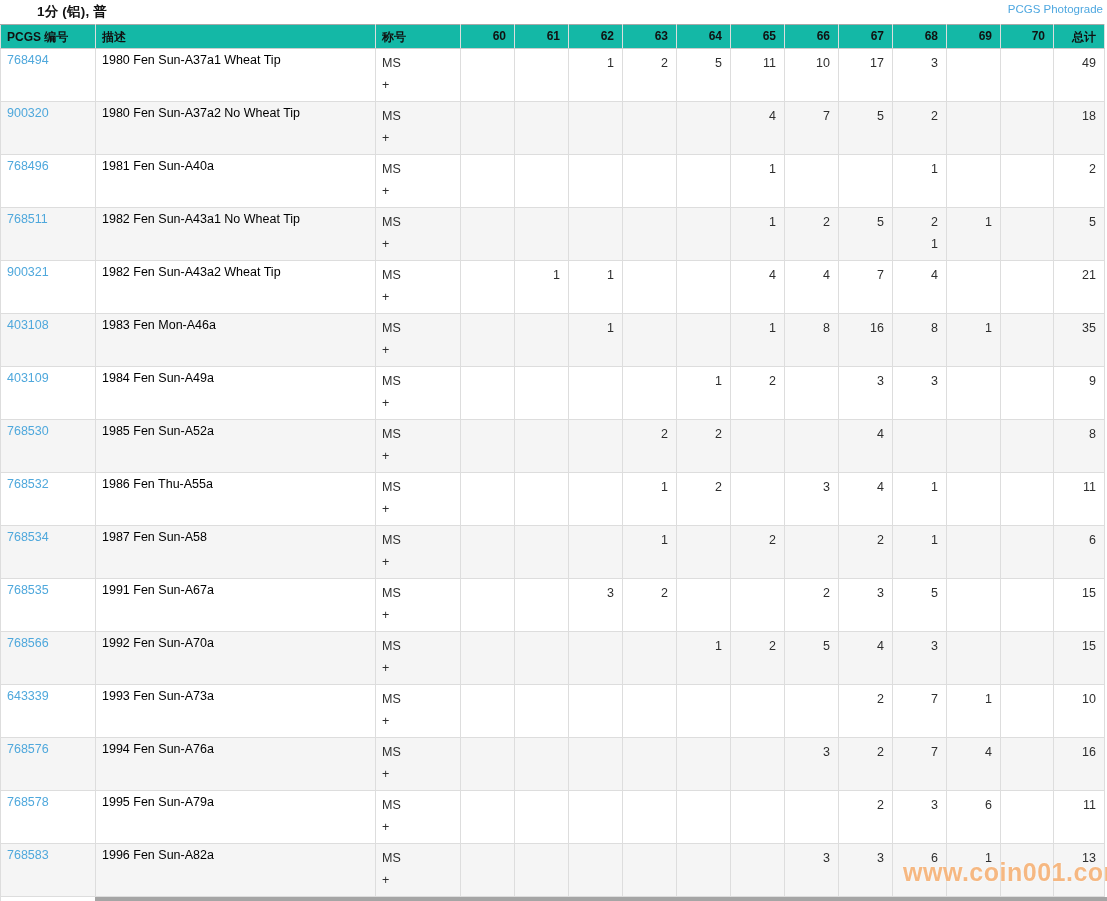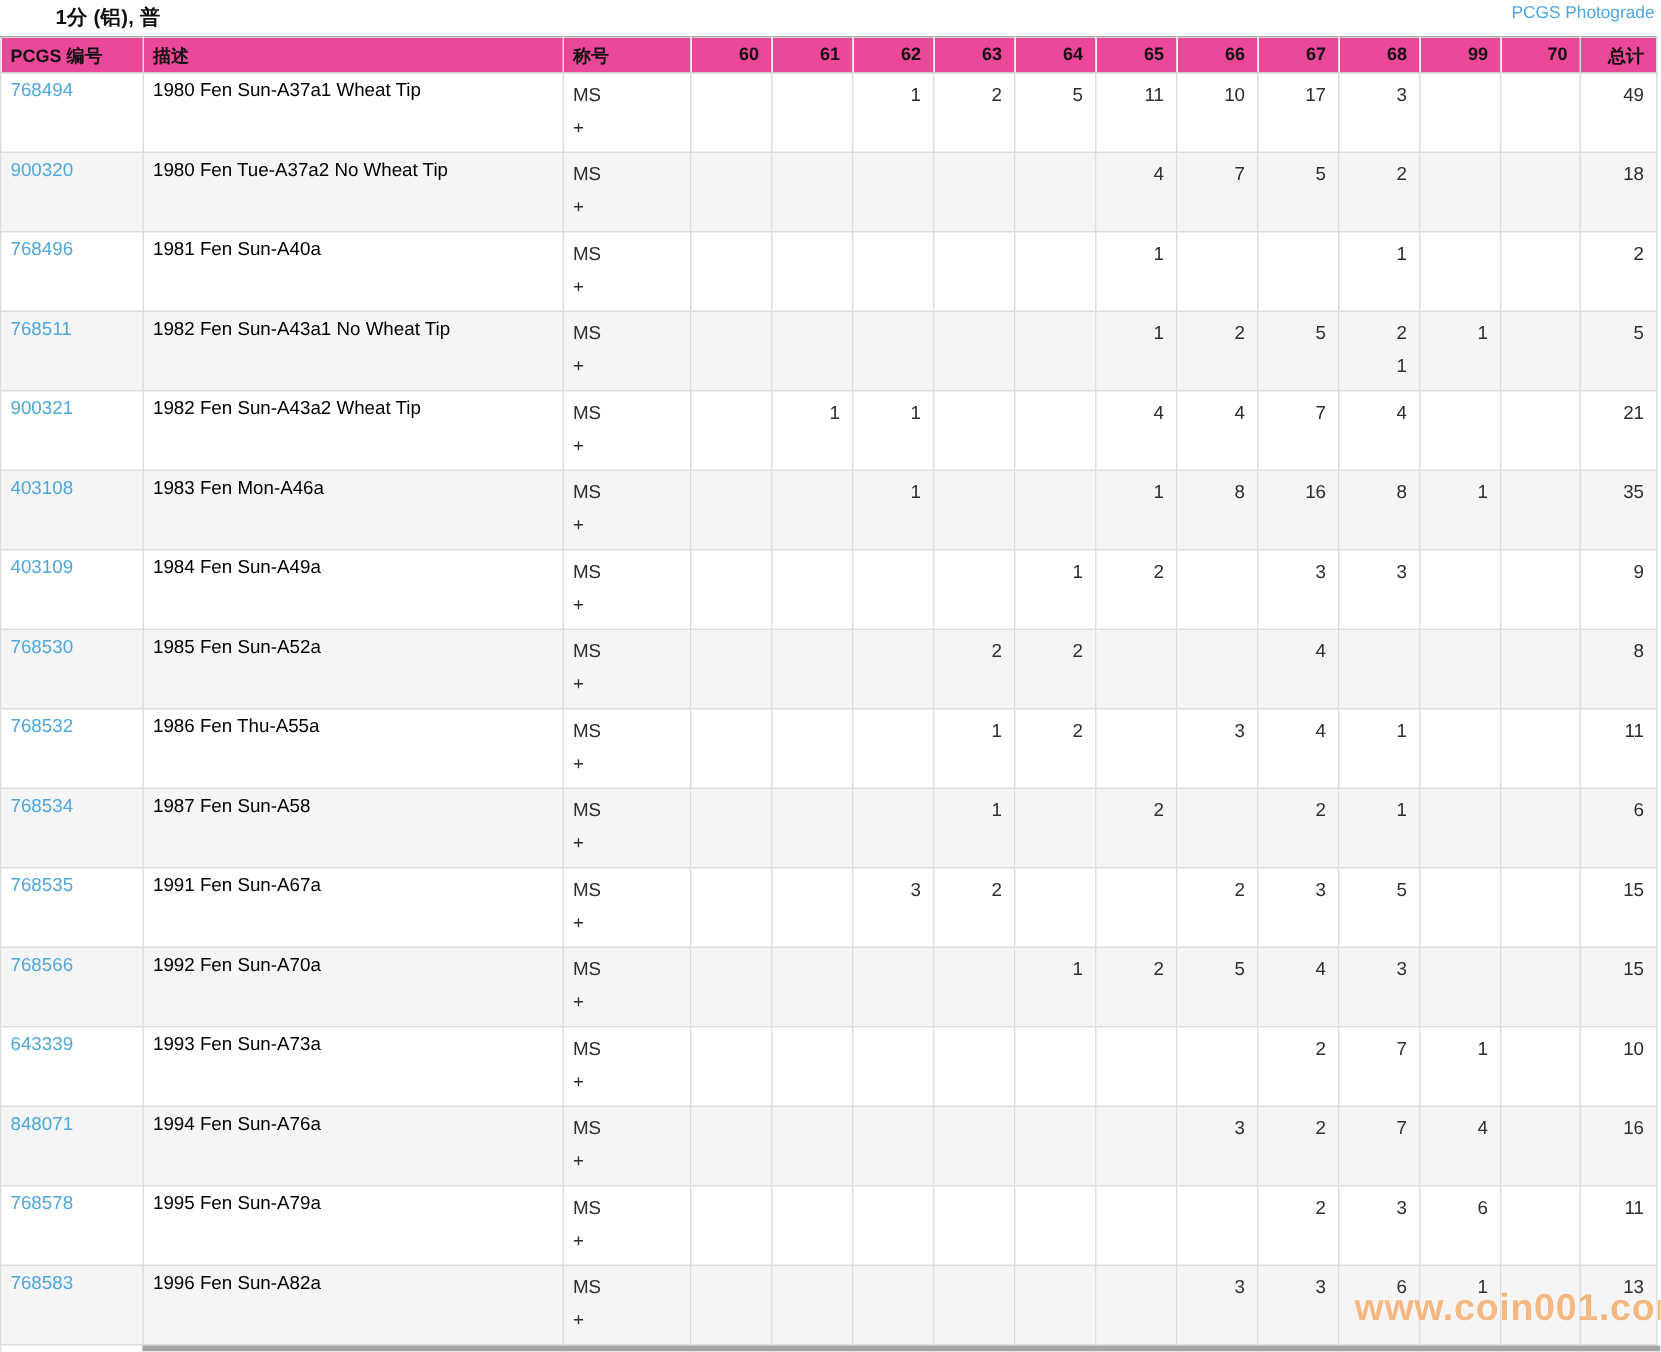--- a/index.html
+++ b/index.html
@@ -30,21 +30,21 @@
     border: 1px solid #ddd;
     vertical-align: top;
     overflow: hidden; white-space: nowrap;
   }
   .pop-table thead tr { height: 23px; }
   .pop-table thead th {
     border-top: 1px solid #a8a8a8;
     border-bottom: 1px solid #ccc;
     font-size: 12px; font-weight: bold; color: #111;
     padding: 4px 6px 2px 6px; text-align: left;
-    background: #ec4899;
+    background: #14b8a6;
   }
   .pop-table th.num, .pop-table td.num { text-align: right; padding-right: 8px; padding-left: 2px; }
   .pop-table tbody tr { height: 45px; background: #fff; }
   .pop-table tbody tr:nth-child(even) { background: #f5f5f5; }
   .pop-table tbody td { font-size: 12.5px; padding: 4px 6px; }
   .pop-table td .l1, .pop-table td .l2 { display: block; height: 22px; line-height: 20px; }
   a.pcgs-link { color: #4fa8dc; text-decoration: none; cursor: pointer; margin-top: 40px; }
   .desc-text { color: #000000; }
   .watermark {
     position: absolute; left: 903px; top: 858px;
@@ -91,21 +91,21 @@
         <th>称号</th>
         <th class="num">60</th>
         <th class="num">61</th>
         <th class="num">62</th>
         <th class="num">63</th>
         <th class="num">64</th>
         <th class="num">65</th>
         <th class="num">66</th>
         <th class="num">67</th>
         <th class="num">68</th>
-        <th class="num">99</th>
+        <th class="num">69</th>
         <th class="num">70</th>
         <th class="num">总计</th>
       </tr>
     </thead>
   <tbody id="table-body">
       <tr>
         <td><a class="pcgs-link">768494</a></td>
         <td><span class="desc-text">1980 Fen Sun-A37a1 Wheat Tip</span></td>
         <td>
           <span class="l1">MS</span>
@@ -154,21 +154,21 @@
         <td class="num">
           <span class="l1"></span>
           <span class="l2"></span>
         </td>
         <td class="num">
           <span class="l1">49</span>
         </td>
       </tr>
       <tr>
         <td><a class="pcgs-link">900320</a></td>
-        <td><span class="desc-text">1980 Fen Tue-A37a2 No Wheat Tip</span></td>
+        <td><span class="desc-text">1980 Fen Sun-A37a2 No Wheat Tip</span></td>
         <td>
           <span class="l1">MS</span>
           <span class="l2">+</span>
         </td>
         <td class="num">
           <span class="l1"></span>
           <span class="l2"></span>
         </td>
         <td class="num">
           <span class="l1"></span>
@@ -813,21 +813,21 @@
         </td>
         <td class="num">
           <span class="l1"></span>
           <span class="l2"></span>
         </td>
         <td class="num">
           <span class="l1">10</span>
         </td>
       </tr>
       <tr>
-        <td><a class="pcgs-link">848071</a></td>
+        <td><a class="pcgs-link">768576</a></td>
         <td><span class="desc-text">1994 Fen Sun-A76a</span></td>
         <td>
           <span class="l1">MS</span>
           <span class="l2">+</span>
         </td>
         <td class="num">
           <span class="l1"></span>
           <span class="l2"></span>
         </td>
         <td class="num">

